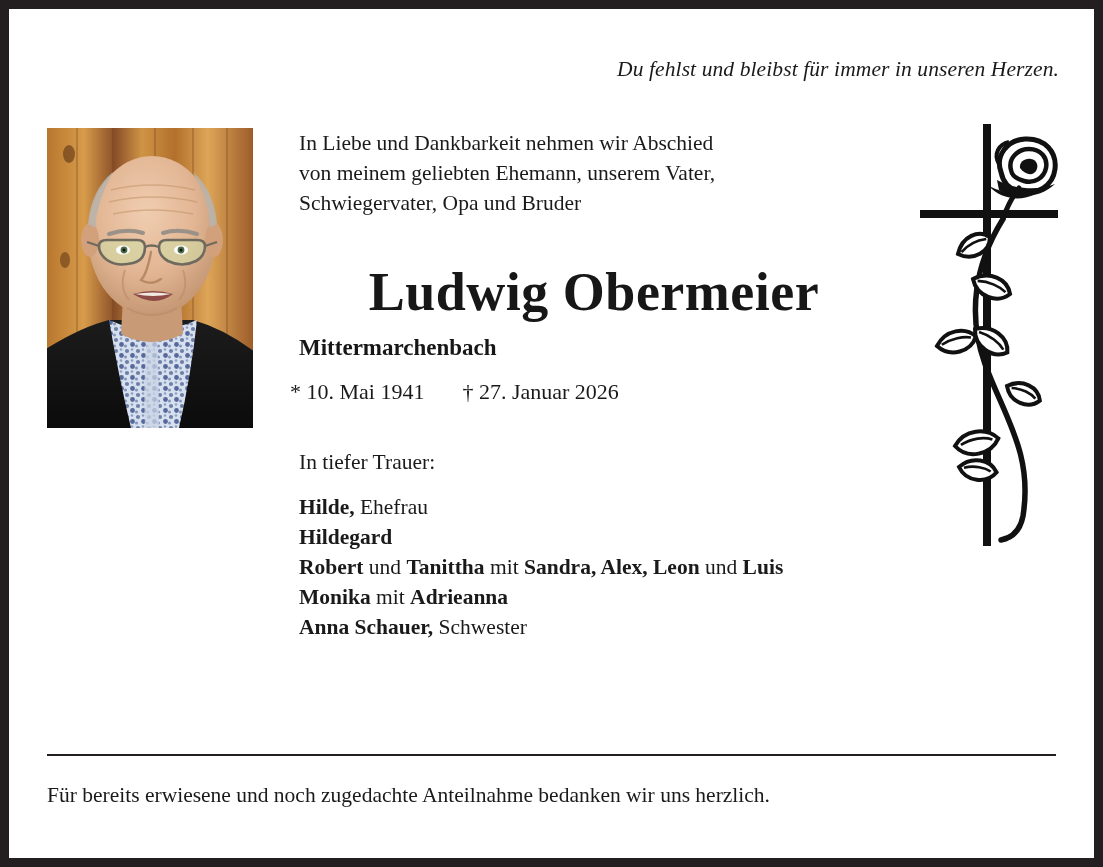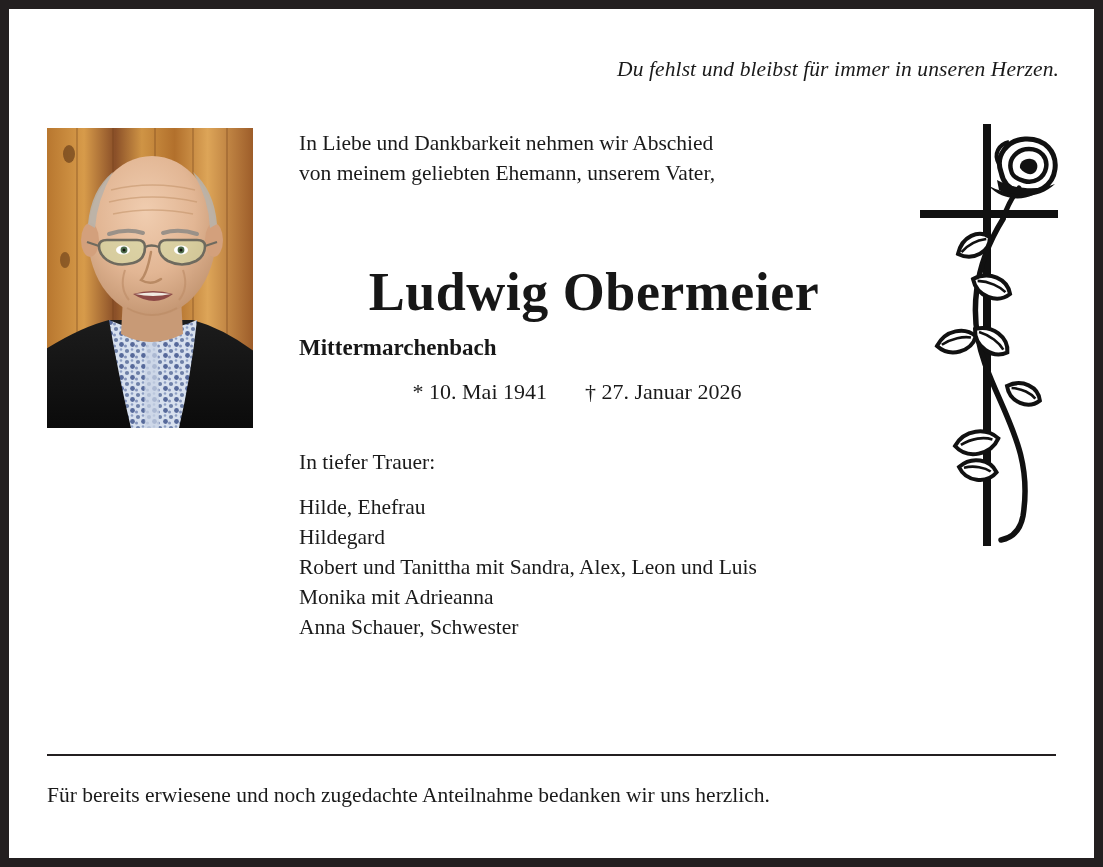--- a/index.html
+++ b/index.html
@@ -92,24 +92,23 @@
     left: 299px;
     top: 335px;
     width: 590px;
     font-weight: bold;
     font-size: 23px;
     color: #171717;
     white-space: nowrap;
   }
   .dates {
     position: absolute;
-    left: 282px;
+    left: 290px;
     top: 379px;
     width: 590px;
-    text-align: center;
     font-size: 22px;
     color: #1a1a1a;
     white-space: nowrap;
   }
   .dates .gap { display: inline-block; width: 38px; }
 
   .mourn-head {
     position: absolute;
     left: 299px;
     top: 450px;
@@ -120,21 +119,21 @@
   .mourn-list {
     position: absolute;
     left: 299px;
     top: 492px;
     width: 700px;
     font-size: 21.5px;
     line-height: 30px;
     color: #1a1a1a;
   }
   .mourn-list .row { white-space: nowrap; }
-  .mourn-list b { font-weight: normal; }
+  .mourn-list b { font-weight: bold; }
 
   
   .cross {
     position: absolute;
     left: 915px;
     top: 124px;
     width: 150px;
     height: 422px;
   }
   .cross svg { display: block; }
@@ -269,20 +268,21 @@
       <path d="M 86 166 Q 106 160 126 166 Q 108 180 86 166 Z" fill="#8d4a46"></path>
       <path d="M 88 166 Q 106 163 124 166 Q 106 170 88 166 Z" fill="#f0ebe2"></path>
 
       <path d="M 80 180 Q 105 194 130 180" stroke="#bb8a64" stroke-width="2" fill="none" opacity="0.6"></path>
     </svg>
   </div>
 
   <div class="intro">
     <div>In Liebe und Dankbarkeit nehmen wir Abschied</div>
     <div>von meinem geliebten Ehemann, unserem Vater,</div>
+    <div>Schwiegervater, Opa und Bruder</div>
   </div>
 
   <div class="name">Ludwig Obermeier</div>
   <div class="place">Mittermarchenbach</div>
   <div class="dates">
     <span>* 10. Mai 1941</span><span class="gap"></span><span>† 27. Januar 2026</span>
   </div>
 
   <div class="mourn-head">In tiefer Trauer:</div>
   <div class="mourn-list">

